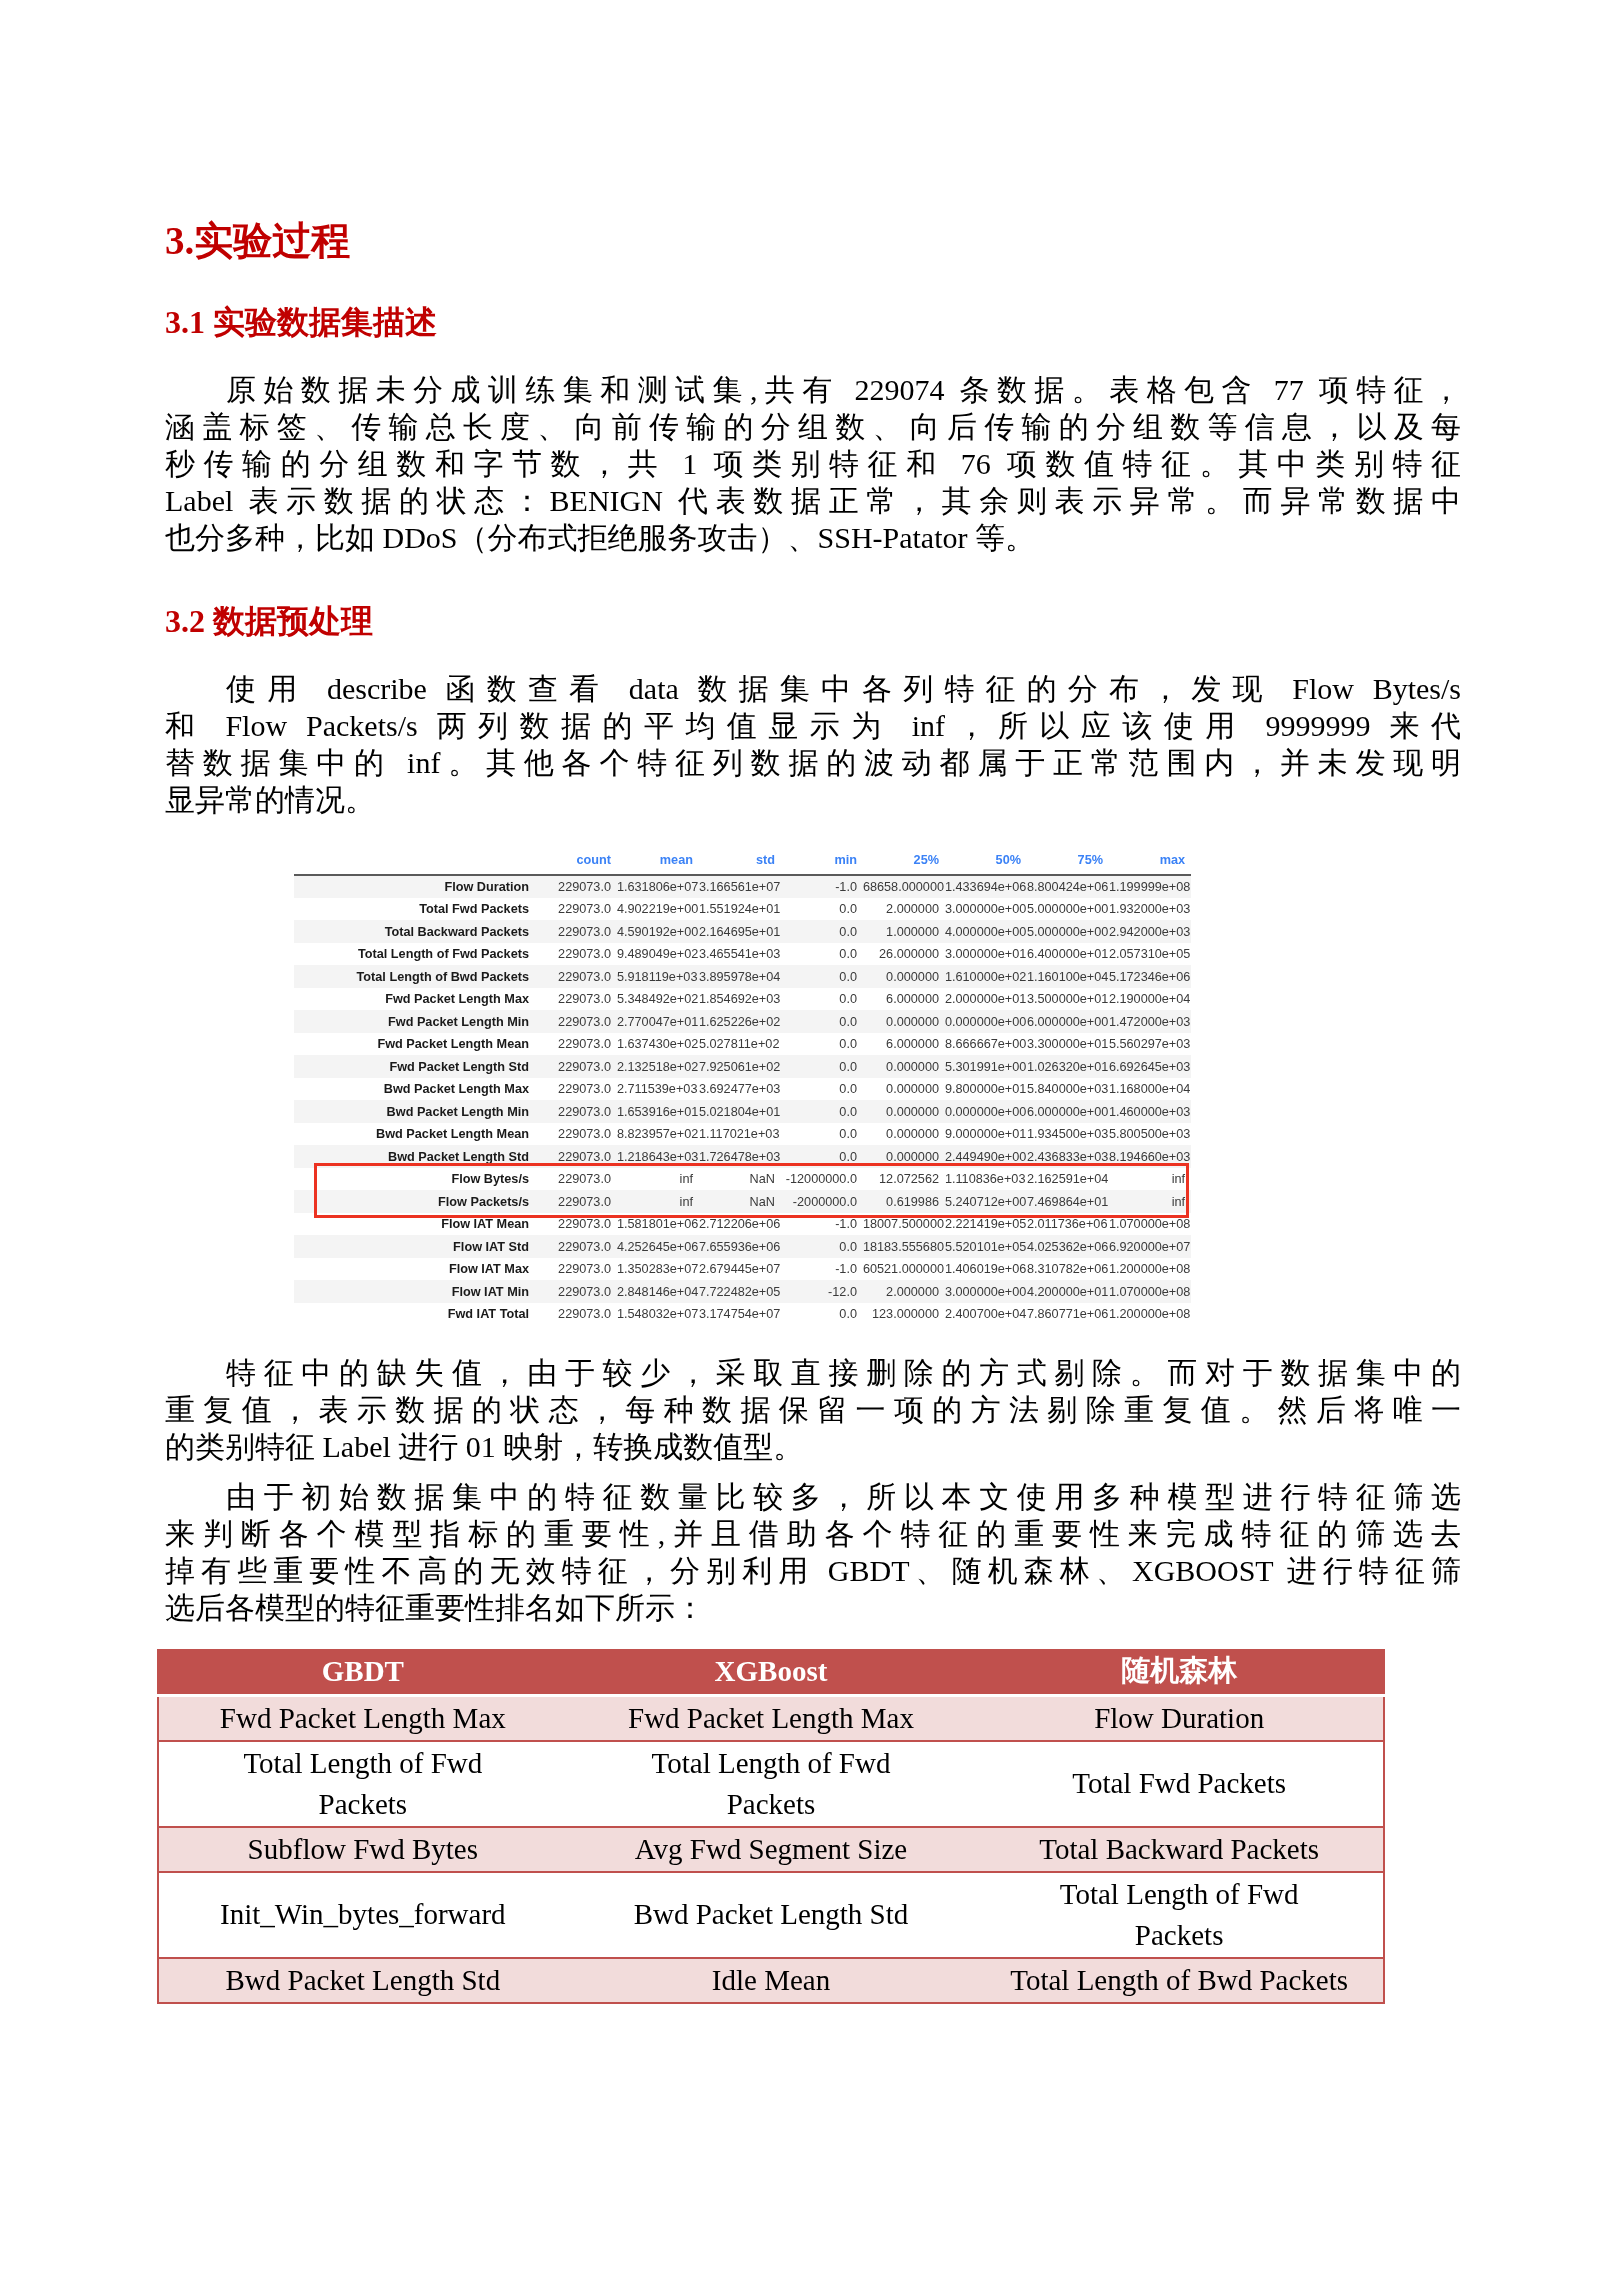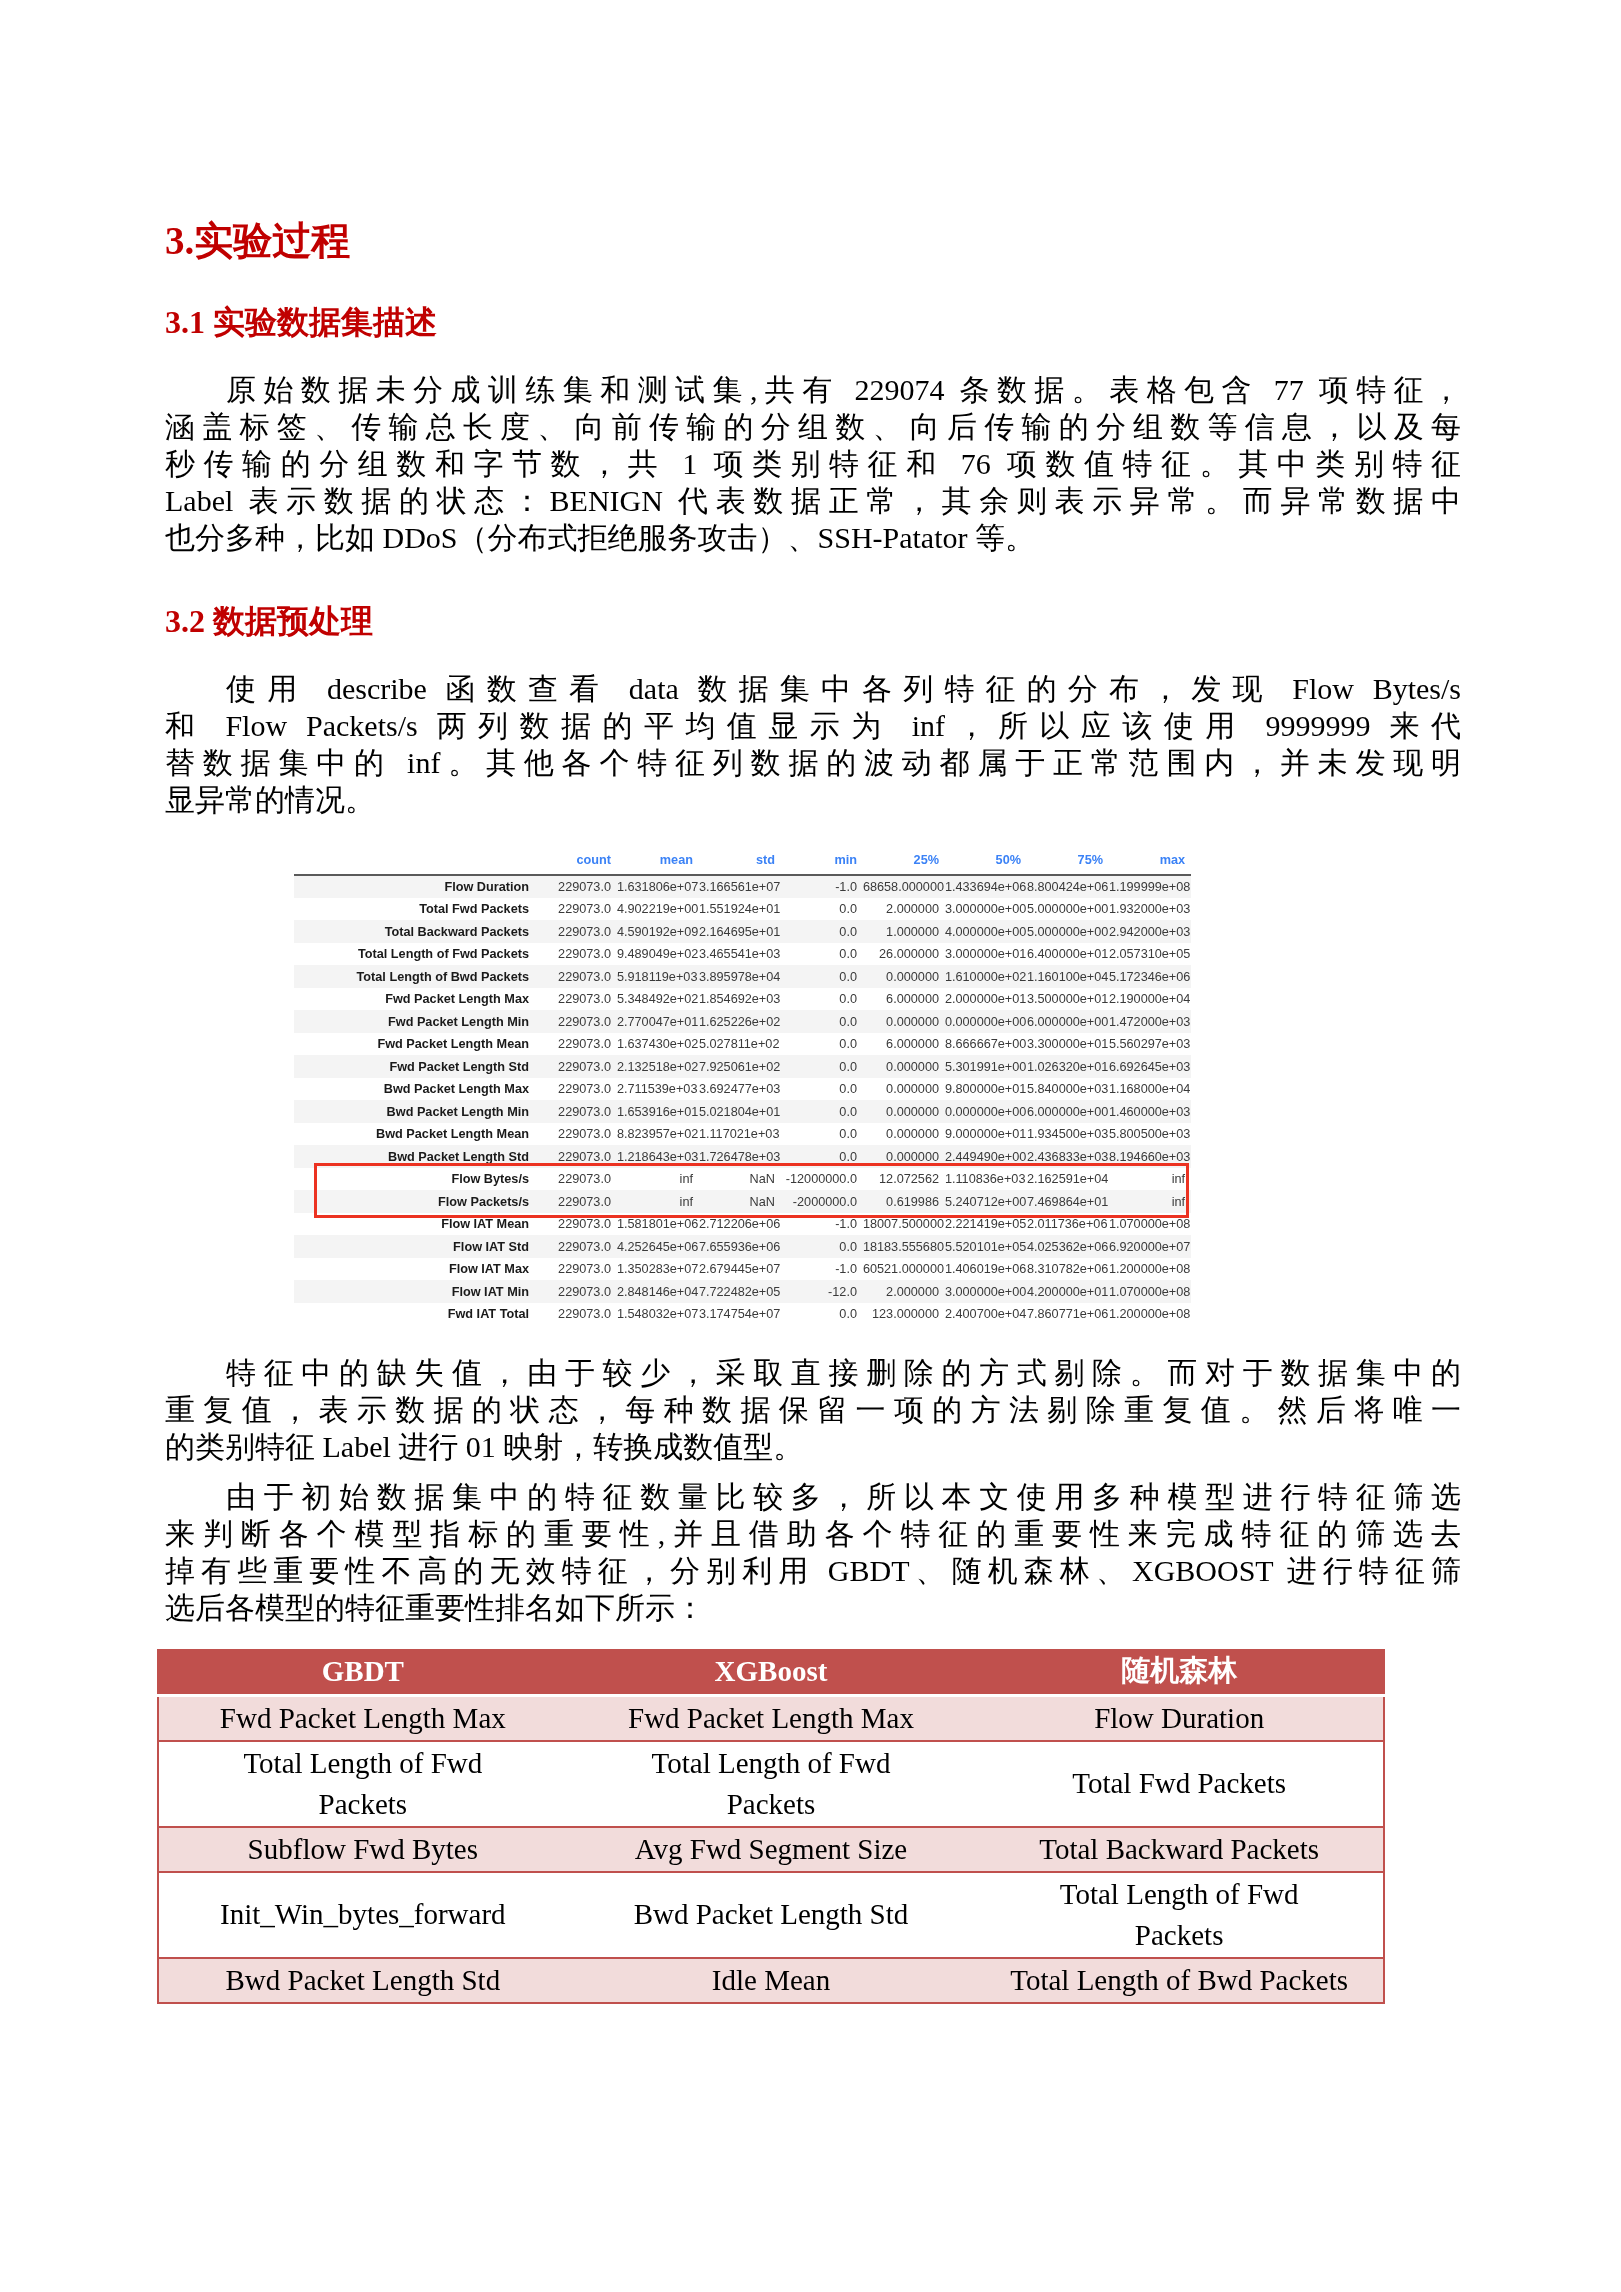--- a/index.html
+++ b/index.html
@@ -112,21 +112,21 @@
           <td>1.551924e+01</td>
           <td>0.0</td>
           <td>2.000000</td>
           <td>3.000000e+00</td>
           <td>5.000000e+00</td>
           <td>1.932000e+03</td>
         </tr>
         <tr class="stripe">
           <th>Total Backward Packets</th>
           <td>229073.0</td>
-          <td>4.590192e+09</td>
+          <td>4.590192e+00</td>
           <td>2.164695e+01</td>
           <td>0.0</td>
           <td>1.000000</td>
           <td>4.000000e+00</td>
           <td>5.000000e+00</td>
           <td>2.942000e+03</td>
         </tr>
         <tr class="">
           <th>Total Length of Fwd Packets</th>
           <td>229073.0</td>

